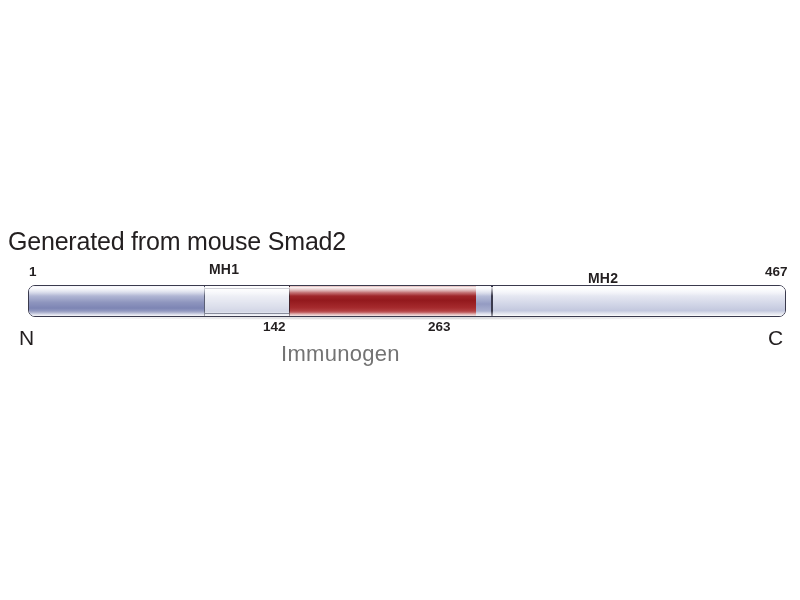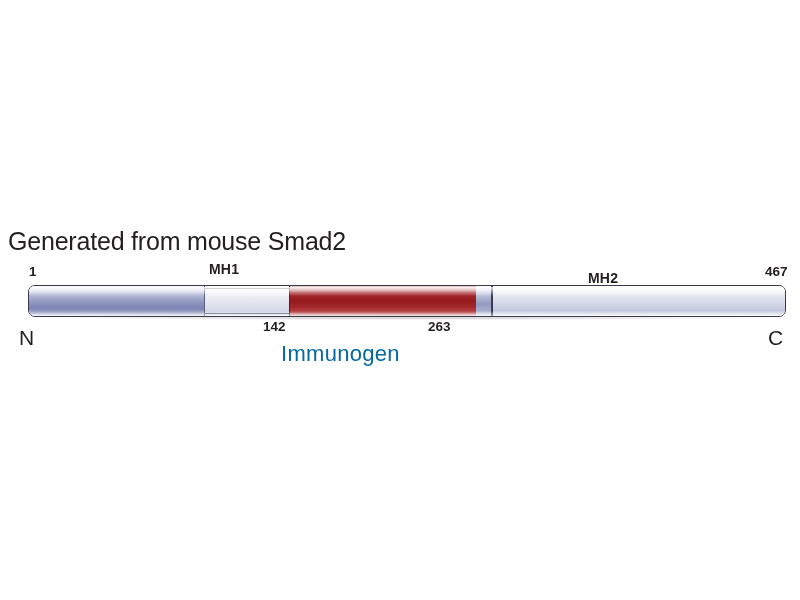--- a/index.html
+++ b/index.html
@@ -219,21 +219,21 @@
     font-weight: 700;
     letter-spacing: 0.2px;
   }
   .lbl-term {
     font-size: 21px;
     font-weight: 400;
   }
   .lbl-immunogen {
     font-size: 22px;
     font-weight: 400;
-    color: #0369a1;
+    color: #737373;
     letter-spacing: 0.3px;
   }
 
   .pos-1      { left: 29px;  top: 264px; }
   .pos-mh1    { left: 209px; top: 261px; }
   .pos-mh2    { left: 588px; top: 261px; margin-top: 9px; }
   .pos-467    { left: 765px; top: 264px; }
   .pos-142    { left: 263px; top: 319px; }
   .pos-263    { left: 428px; top: 319px; }
   .pos-n      { left: 19px;  top: 326px; }

